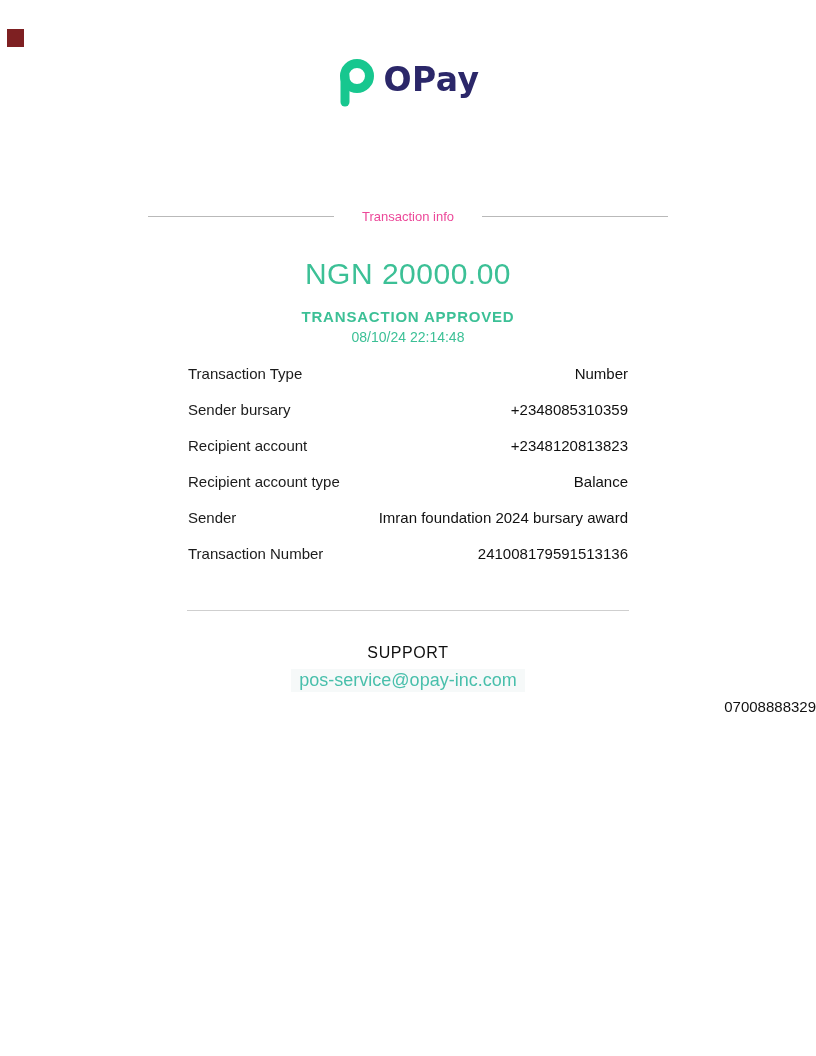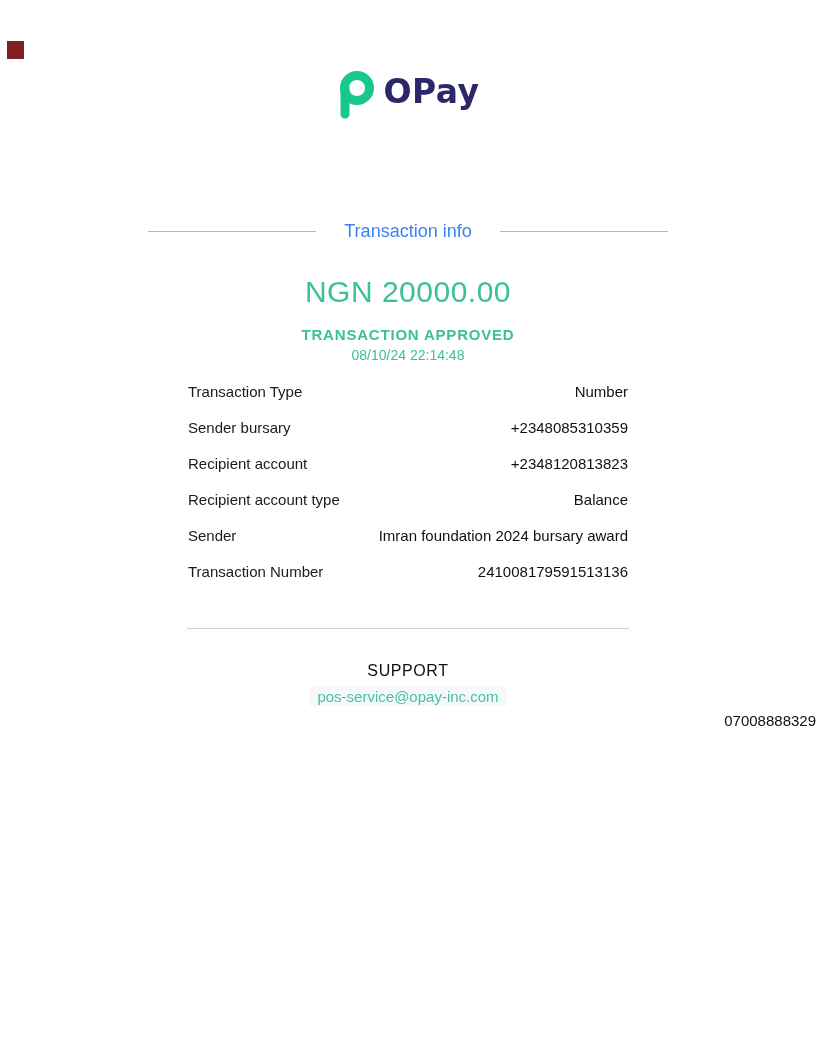--- a/index.html
+++ b/index.html
@@ -15,41 +15,41 @@
 
   
   .corner-mark {
     position: absolute; left: 7px; top: 29px;
     width: 17px; height: 18px;
     background: var(--corner-mark-color, #7e2022);
   }
 
   
   .logo {
-    margin: 12px auto; padding-top: 57px;
+    margin: 0 auto; padding-top: 57px;
     display: flex; align-items: flex-start; justify-content: center;
     gap: 9px; height: 110px;
   }
   .logo-icon { width: 38px; height: 52px; display: block; }
   .logo-text {
     font-family: "DejaVu Sans", sans-serif;
     font-weight: 700; font-size: 33px; letter-spacing: 0.5px;
     color: var(--brand-text-color, #2b2769);
     line-height: 46px;
   }
 
   
   .section-head {
     margin: 99px auto 0 auto; width: 520px;
     display: flex; align-items: center;
   }
   .section-head .rule { flex: 1 1 auto; height: 1px; background: #b9b9b9; }
   .section-head .title {
     margin: 0 28px; white-space: nowrap;
-    font-size: 18px; color: #3b82f6;
+    font-size: 13px; color: #ec4899;
   }
 
   
   .summary { text-align: center; color: var(--accent, #3cc096); }
   .summary .amount   { margin-top: 33px; font-size: 30px; line-height: 34px; letter-spacing: 0.5px; }
   .summary .status   { margin-top: 17px; font-size: 15px; letter-spacing: 0.8px; font-weight: bold; }
   .summary .datetime { margin-top: 4px; font-size: 14px; }
 
   
   .details { width: 440px; margin: 20px auto 0 auto; }
@@ -60,21 +60,21 @@
   }
   .row .label { color: #1b1b1b; text-align: left; }
   .row .value { color: #111111; text-align: right; }
 
   .divider { width: 442px; height: 1px; background: #cfcfcf; margin: 29px auto 0 auto; }
 
   
   .support { text-align: center; }
   .support .title { margin-top: 33px; font-size: 16px; letter-spacing: 0.6px; color: #101010; }
   .support .email {
-    display: inline-block; margin-top: 7px; font-size: 15px;
+    display: inline-block; margin-top: 7px; font-size: 18px;
     color: var(--link-color, #48bfab);
     background: #f6f9f9; padding: 1px 8px;
     text-decoration: none; cursor: pointer;
   }
   .support .phone { margin-top: 6px; font-size: 15px; color: #111111; text-align: right; }
 </style>
 </head>
 <body>
 
 <div class="page">

